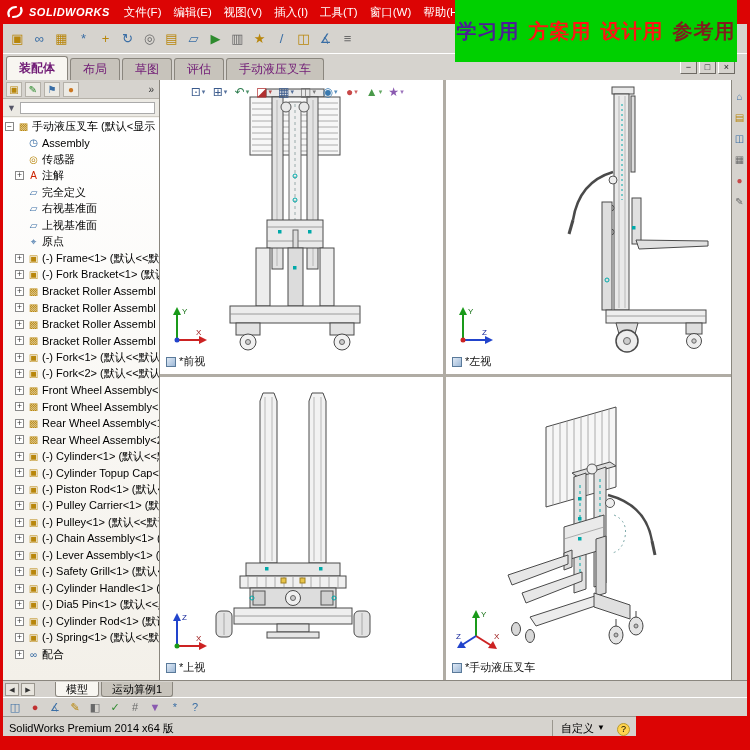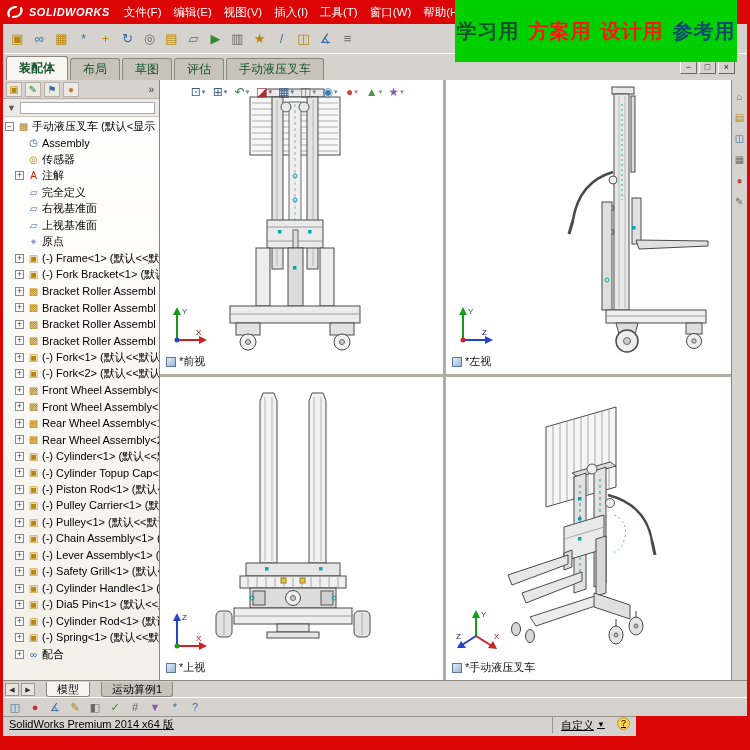--- a/index.html
+++ b/index.html
@@ -19,21 +19,21 @@
   .banner{position:absolute;left:455px;top:0;width:282px;height:62px;background:#00d000;z-index:40;display:flex;align-items:center;justify-content:center;gap:9px;}
   .banner-word{font-size:20px;font-weight:bold;letter-spacing:1px;white-space:nowrap;}
 
   
   .row2{position:absolute;left:3px;top:24px;width:744px;height:30px;background:#d6d3ce;border-bottom:1px solid #fff;display:flex;align-items:center;gap:1px;padding:0 4px;}
   .tool{width:21px;height:21px;line-height:21px;text-align:center;font-size:13px;cursor:default;}
 
   
   .tabsrow{position:absolute;left:3px;top:54px;width:744px;height:26px;background:#d6d3ce;display:flex;align-items:flex-end;}
   .tabs{display:flex;align-items:flex-end;padding-left:3px;}
-  .tab{font-size:12px;height:22px;line-height:20px;padding:0 12px;background:#c7c3bb;border:1px solid #8a867e;border-bottom:none;border-radius:3px 3px 0 0;margin-right:2px;color:#14532d;white-space:nowrap;}
+  .tab{font-size:12px;height:22px;line-height:20px;padding:0 12px;background:#c7c3bb;border:1px solid #8a867e;border-bottom:none;border-radius:3px 3px 0 0;margin-right:2px;color:#701a75;white-space:nowrap;}
   .tab.active{background:#f8f6f1;height:24px;line-height:22px;font-weight:bold;}
   .winbtns{margin-left:auto;display:flex;gap:2px;align-items:center;margin-right:12px;padding-bottom:6px;}
   .winbtn{width:17px;height:14px;font-size:9px;line-height:12px;text-align:center;background:#d6d3ce;border:1px solid;border-color:#fff #6e6a64 #6e6a64 #fff;color:#222;}
 
   
   .main{position:absolute;left:3px;top:80px;width:744px;height:600px;background:#fff;}
   .leftpanel{position:absolute;left:0;top:0;width:157px;height:600px;background:#f7f5f0;border-right:1px solid #8a867e;}
   .lp-tabs{height:19px;background:#d6d3ce;border-bottom:1px solid #b5b1a9;display:flex;align-items:center;padding:0 3px;}
   .lp-tabs-icons{display:flex;gap:3px;}
   .ptab{width:16px;height:15px;font-size:10px;line-height:14px;text-align:center;border:1px solid #b5b1a9;background:#eceae4;}
@@ -67,26 +67,26 @@
   .vicon{width:10px;height:10px;background:linear-gradient(135deg,#dfe9f5,#9db8d6);border:1px solid #5a7a9a;display:inline-block;flex:none;}
 
   
   .taskpane{position:absolute;right:0;top:0;width:16px;height:600px;background:#d6d3ce;border-left:1px solid #8a867e;display:flex;flex-direction:column;align-items:center;padding-top:10px;gap:7px;}
   .tptool{font-size:10px;width:14px;height:14px;line-height:14px;text-align:center;}
 
   
   .motionbar{position:absolute;left:3px;top:680px;width:744px;height:17px;background:#d6d3ce;display:flex;align-items:center;border-top:1px solid #8a867e;}
   .mnav{display:flex;}
   .mbtn{width:14px;height:13px;font-size:7px;line-height:12px;text-align:center;border:1px solid #9a968e;background:#e8e5de;margin-left:2px;color:#333;}
-  .mtabs{display:flex;margin-left:11px;align-items:flex-end;height:100%;gap:9px;}
+  .mtabs{display:flex;margin-left:20px;align-items:flex-end;height:100%;}
   .mtab{font-size:11px;padding:0 10px;height:15px;line-height:14px;border:1px solid #8a867e;border-top:none;background:#c7c3bb;border-radius:0 0 3px 3px;margin-right:2px;white-space:nowrap;}
   .mtab.active{background:#f8f6f1;}
   .btoolbar{position:absolute;left:3px;top:697px;width:744px;height:19px;background:#d6d3ce;border-top:1px solid #fff;display:flex;align-items:center;padding-left:3px;gap:2px;}
   .btoolbar .tool{width:18px;height:17px;line-height:17px;font-size:11px;}
-  .statusbar{position:absolute;left:3px;top:716px;width:633px;height:20px;background:#d6d3ce;border-top:1px solid #9a968e;display:flex;align-items:flex-start;font-size:11px;color:#000;text-decoration:underline;}
+  .statusbar{position:absolute;left:3px;top:716px;width:633px;height:20px;background:#d6d3ce;border-top:1px solid #9a968e;display:flex;align-items:flex-end;font-size:11px;color:#000;}
   .sb-app{padding-left:6px;flex:1;white-space:nowrap;}
   .sb-cells{display:flex;}
   .sb-cell{padding:0 8px;border-left:1px solid #9a968e;height:16px;line-height:16px;white-space:nowrap;display:flex;align-items:center;}
   .caret{font-size:8px;margin-left:3px;}
   .sb-help{width:13px;height:13px;border-radius:50%;background:#ffd34d;border:1px solid #b89a30;font-size:9px;line-height:11px;text-align:center;margin:0 6px 0 4px;flex:none;}
 </style>
 </head>
 <body>
 
 <div class="frame">
@@ -149,24 +149,24 @@
     <div class="winbtns">
 
     <span class="winbtn">−</span>
         <span class="winbtn">□</span>
         <span class="winbtn">×</span>
       </div>
   </div>
 
   <div class="banner">
 
-  <span class="banner-word" style="color: #14532d;">学习用</span>
+  <span class="banner-word" style="color: #4c1d95;">学习用</span>
       <span class="banner-word" style="color: rgb(255, 20, 20);">方案用</span>
       <span class="banner-word" style="color: rgb(255, 20, 20);">设计用</span>
-      <span class="banner-word" style="color: #0c4a6e; font-family: Liberation Serif, serif;">参考用</span>
+      <span class="banner-word" style="color: #7f1d1d; font-family: Liberation Serif, serif;">参考用</span>
     </div>
 
   <div class="main">
 
     <div class="leftpanel">
       <div class="lp-tabs">
         <span class="lp-tabs-icons">
 
         <span class="ptab" style="color: rgb(184, 134, 11);">▣</span>
             <span class="ptab" style="color: rgb(46, 139, 46);">✎</span>

